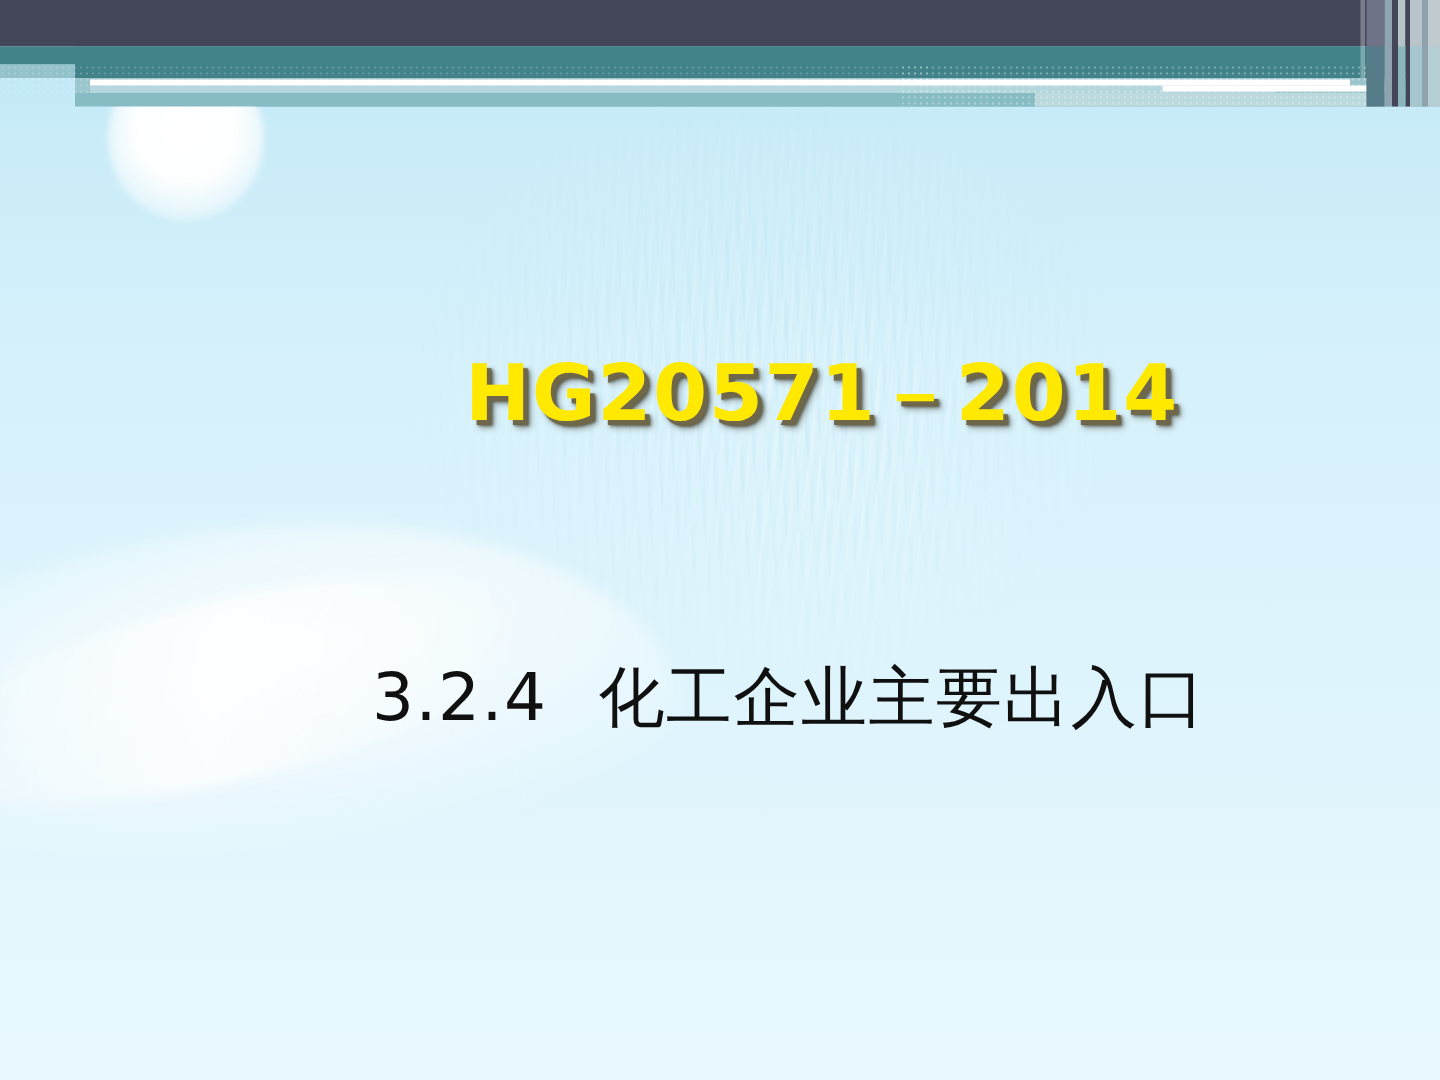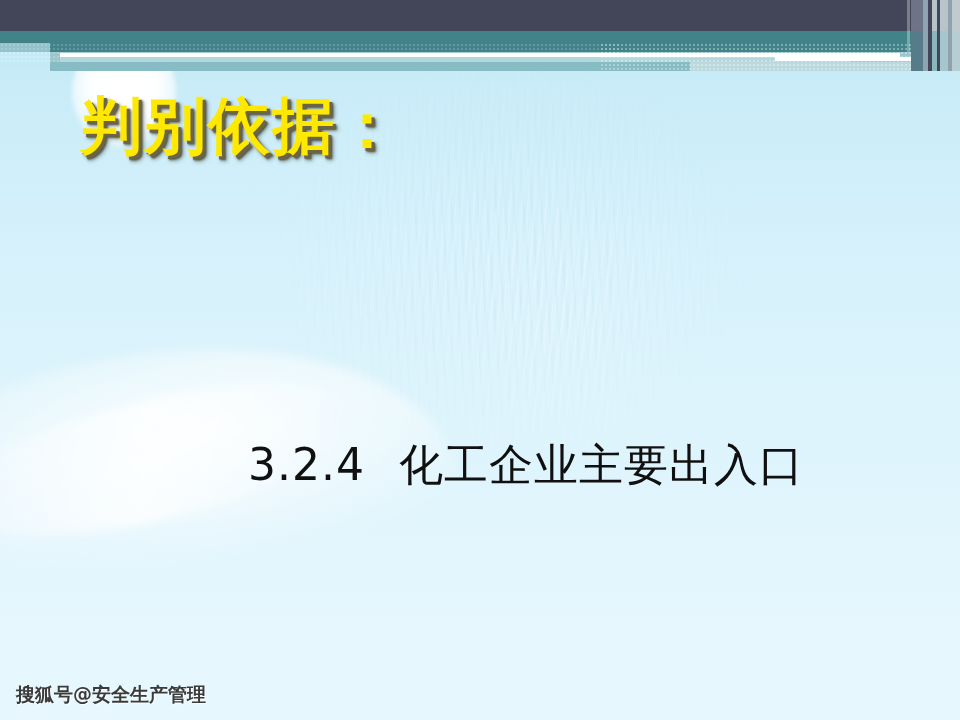--- a/index.html
+++ b/index.html
@@ -343,24 +343,23 @@
   <div class="vstripe vs5"></div>
   <div class="vstripe vs6"></div>
   <div class="vstripe vs7"></div>
   <div class="vstripe vs8"></div>
   <div class="vstripe vs9"></div>
   <div class="vstripe-low vl1"></div>
   <div class="vstripe-low vl2"></div>
   <div class="vstripe-low vl3"></div>
   <div class="vstripe-low vl4"></div>
 
-  <div class="txt title-main">判别依据：</div>
-
+
+  <div class="txt std-code">HG20571－2014</div>
 
 
   <div class="txt clause">
     <span>3.2.4</span><span class="gap"></span><span>化工企业主要出入口</span>
   </div>
 
 
-  <div class="watermark">搜狐号@安全生产管理</div>
 
 </div>
 
 </body></html>

